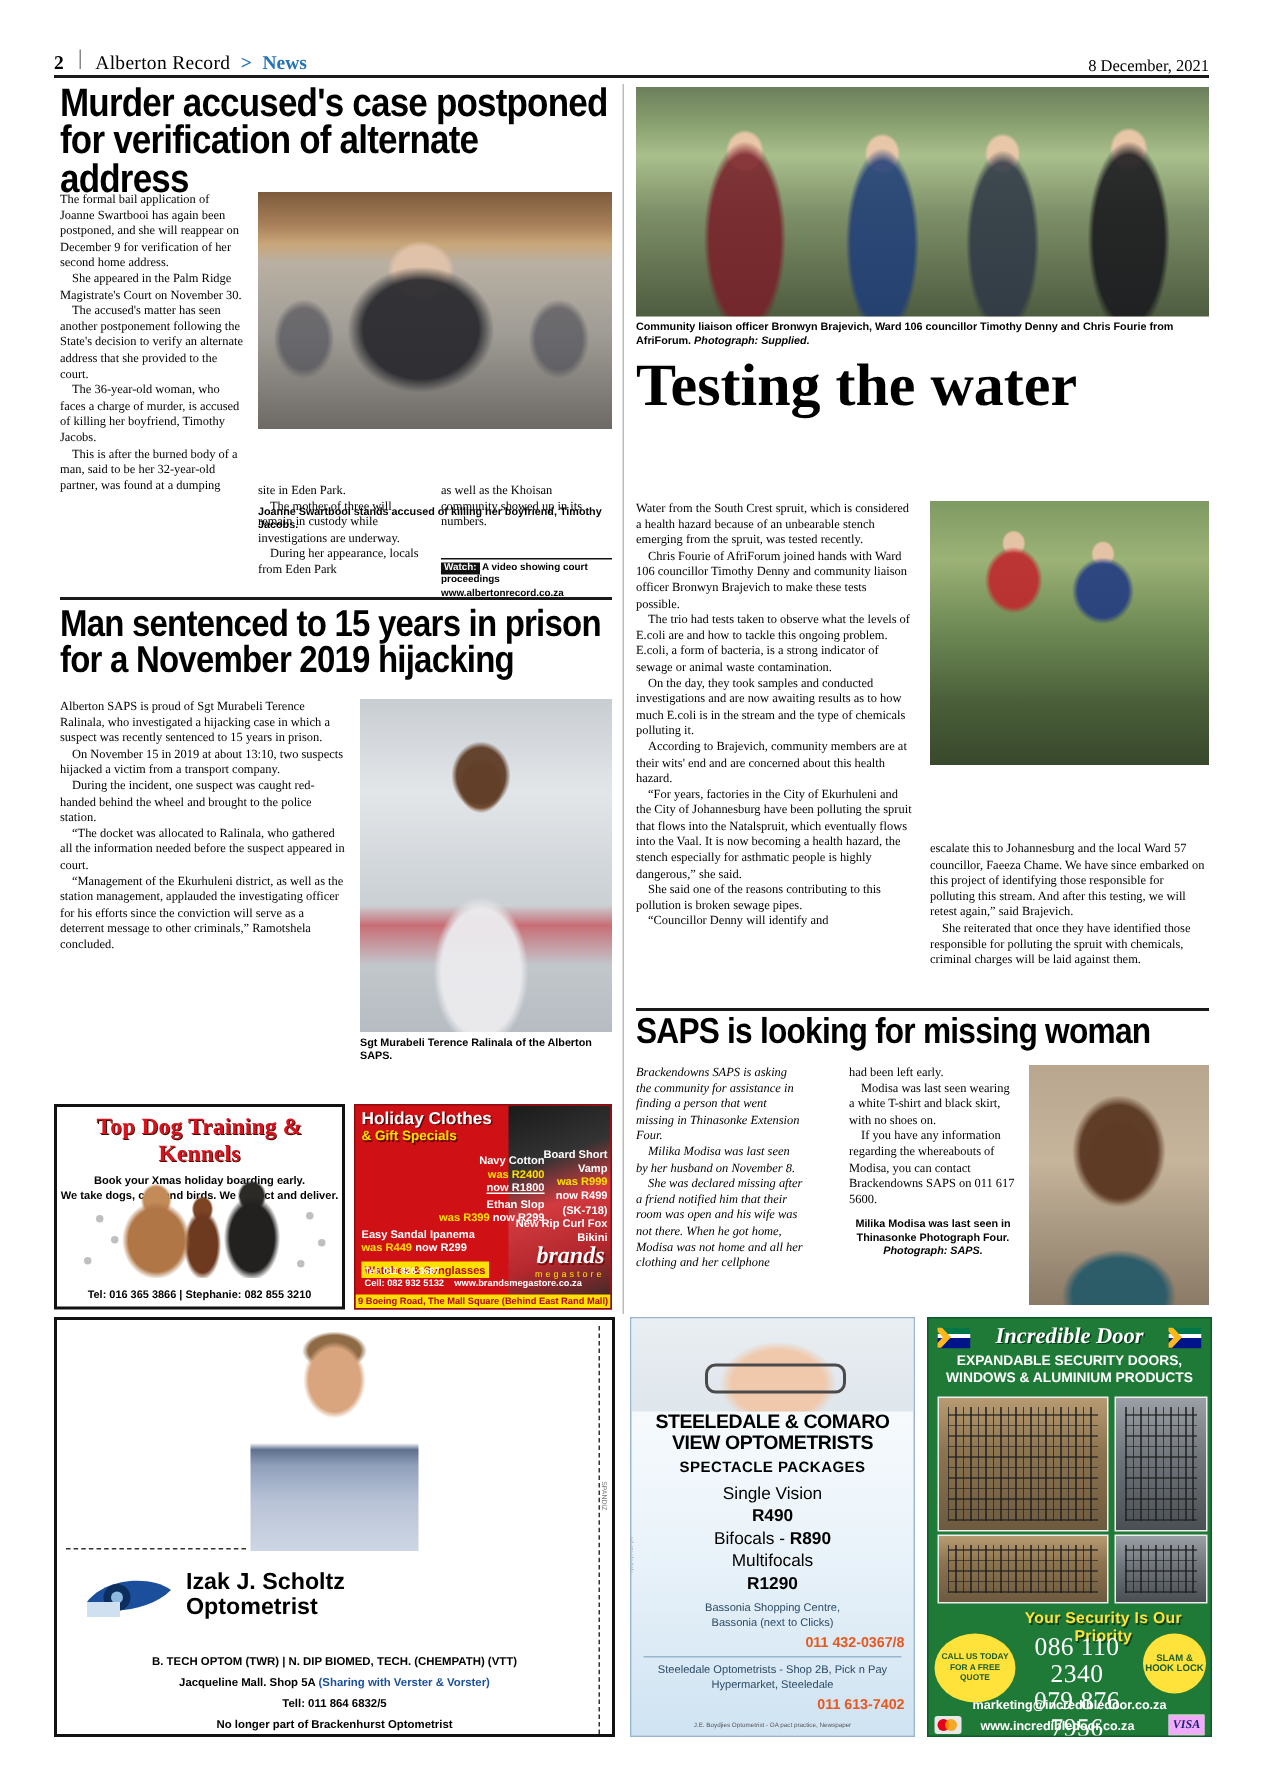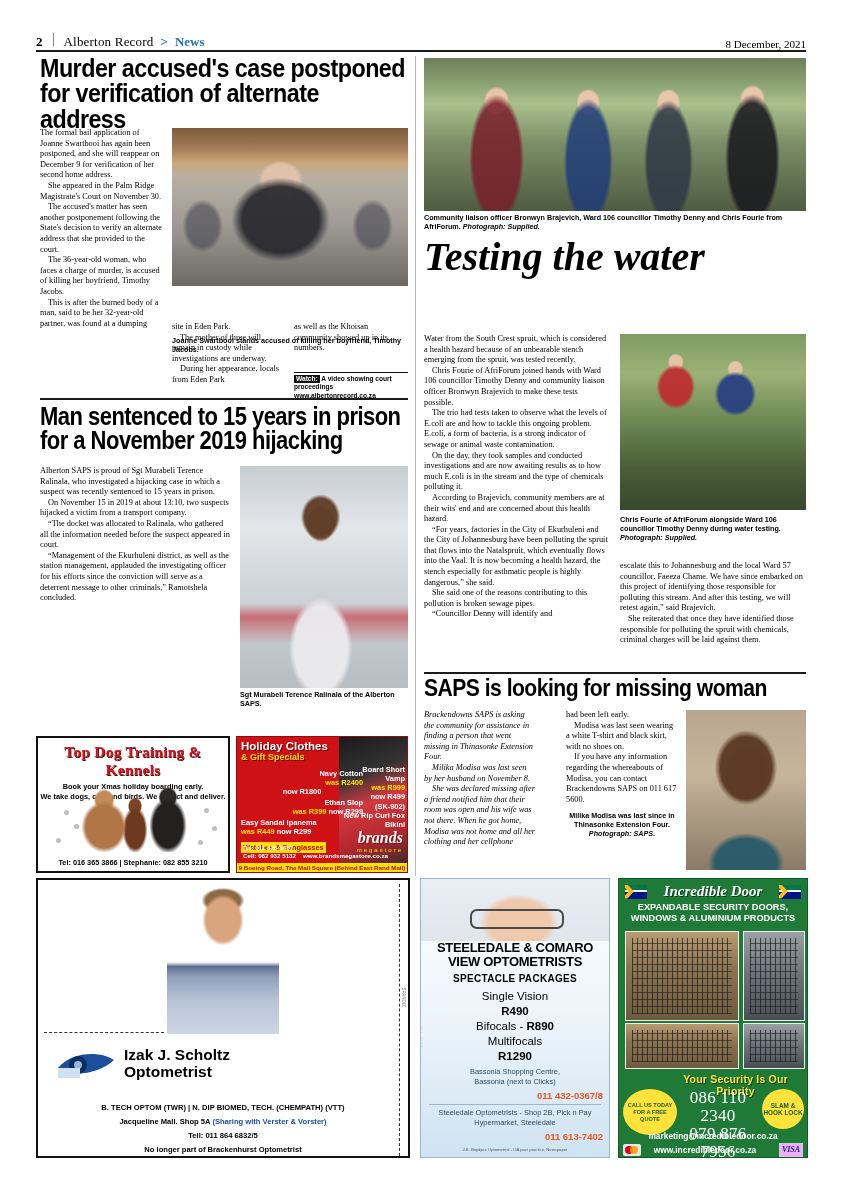--- a/index.html
+++ b/index.html
@@ -15,21 +15,21 @@
   .mh-section{font-size:13px;font-weight:bold;color:#2573b5;}
   .mh-date{font-size:11px;}
   .mh-line{position:absolute;left:36px;top:50px;width:770px;height:2px;background:#1a1a1a;}
 
   
   .vrule{position:absolute;width:1px;background:#bbb;}
 
   
   .hd-condensed{font-family:"Liberation Sans Narrow","Liberation Sans",sans-serif;font-weight:bold;
     letter-spacing:-0.6px;line-height:0.96;transform:scaleX(0.88);transform-origin:left top;}
-  .hd-serif{font-family:"Liberation Serif",serif;font-weight:bold;line-height:0.94;font-style:italic;}
+  .hd-serif{font-family:"Liberation Serif",serif;font-weight:bold;line-height:0.94;}
   .body-col{font-family:"Liberation Serif",serif;font-size:8.3px;line-height:10.6px;text-align:left;}
   .body-col p{margin:0;text-indent:8px;}
   .body-col p.first{text-indent:0;}
   .cap{font-family:"Liberation Sans",sans-serif;font-size:7.2px;line-height:8.8px;font-weight:600;}
   .cap i{font-style:italic;font-weight:600;}
 
   
   .photo{position:absolute;overflow:hidden;background:#cfcfcf;}
 
   
@@ -234,20 +234,21 @@
   <div style="position:absolute;left:40px;top:404px;width:368px;">
     <div class="hd-condensed" style="font-size:25px;width:420px;">
       <div>Man sentenced to 15 years in prison</div>
       <div>for a November 2019 hijacking</div>
     </div>
   </div>
 
   <div class="body-col" style="position:absolute;left:40px;top:466px;width:190px;">
     <p class="first">Alberton SAPS is proud of Sgt Murabeli Terence Ralinala, who investigated a hijacking case in which a suspect was recently sentenced to 15 years in prison.</p>
     <p>On November 15 in 2019 at about 13:10, two suspects hijacked a victim from a transport company.</p>
+    <p>During the incident, one suspect was caught red-handed behind the wheel and brought to the police station.</p>
     <p>“The docket was allocated to Ralinala, who gathered all the information needed before the suspect appeared in court.</p>
     <p>“Management of the Ekurhuleni district, as well as the station management, applauded the investigating officer for his efforts since the conviction will serve as a deterrent message to other criminals,” Ramotshela concluded.</p>
   </div>
 
   <div class="photo sgt-photo" style="left:240px;top:466px;width:168px;height:222px;">
     <div class="man"></div>
   </div>
   <div class="cap" style="position:absolute;left:240px;top:691px;width:168px;">Sgt Murabeli Terence Ralinala of the Alberton SAPS.</div>
 
   <div class="photo grp-photo" style="left:424px;top:58px;width:382px;height:153px;">
@@ -268,23 +269,20 @@
     <p>On the day, they took samples and conducted investigations and are now awaiting results as to how much E.coli is in the stream and the type of chemicals polluting it.</p>
     <p>According to Brajevich, community members are at their wits' end and are concerned about this health hazard.</p>
     <p>“For years, factories in the City of Ekurhuleni and the City of Johannesburg have been polluting the spruit that flows into the Natalspruit, which eventually flows into the Vaal. It is now becoming a health hazard, the stench especially for asthmatic people is highly dangerous,” she said.</p>
     <p>She said one of the reasons contributing to this pollution is broken sewage pipes.</p>
     <p>“Councillor Denny will identify and</p>
   </div>
 
   <div class="photo stream-photo" style="left:620px;top:334px;width:186px;height:176px;">
     <div class="men"></div>
   </div>
-  <div class="cap" style="position:absolute;left:620px;top:516px;width:186px;">
-    <span>Chris Fourie of AfriForum alongside Ward 106 councillor Timothy Denny during water testing. </span><i>Photograph: Supplied.</i>
-  </div>
 
   <div class="body-col" style="position:absolute;left:620px;top:561px;width:186px;">
     <p class="first">escalate this to Johannesburg and the local Ward 57 councillor, Faeeza Chame. We have since embarked on this project of identifying those responsible for polluting this stream. And after this testing, we will retest again,” said Brajevich.</p>
     <p>She reiterated that once they have identified those responsible for polluting the spruit with chemicals, criminal charges will be laid against them.</p>
   </div>
 
   <div style="position:absolute;left:424px;top:672px;width:382px;height:2px;background:#1a1a1a;"></div>
 
   <div class="hd-condensed" style="position:absolute;left:424px;top:676px;width:440px;font-size:24px;">SAPS is looking for missing woman</div>
 
@@ -292,21 +290,21 @@
     <p class="first">Brackendowns SAPS is asking the community for assistance in finding a person that went missing in Thinasonke Extension Four.</p>
     <p>Milika Modisa was last seen by her husband on November 8.</p>
     <p>She was declared missing after a friend notified him that their room was open and his wife was not there. When he got home, Modisa was not home and all her clothing and her cellphone</p>
   </div>
   <div class="body-col" style="position:absolute;left:566px;top:710px;width:112px;">
     <p class="first">had been left early.</p>
     <p>Modisa was last seen wearing a white T-shirt and black skirt, with no shoes on.</p>
     <p>If you have any information regarding the whereabouts of Modisa, you can contact Brackendowns SAPS on 011 617 5600.</p>
   </div>
   <div class="cap" style="position:absolute;left:566px;top:812px;width:112px;text-align:center;">
-    <span>Milika Modisa was last since in Thinasonke Extension Four. </span><i>Photograph: SAPS.</i>
+    <span>Milika Modisa was last seen in Thinasonke Photograph Four. </span><i>Photograph: SAPS.</i>
   </div>
   <div class="photo woman-photo" style="left:686px;top:710px;width:120px;height:160px;">
     <div class="w"></div>
   </div>
 
   <div class="ad ad-topdog" style="left:36px;top:736px;width:194px;height:137px;">
     <div class="td-title">Top Dog Training &amp; Kennels</div>
     <div class="td-sub">Book your Xmas holiday boarding early.</div>
     <div class="td-sub" style="margin-top:0;">We take dogs, cats and birds. We collect and deliver.</div>
     <div class="td-dogs"></div>
@@ -323,39 +321,39 @@
     <div class="br-right-panel"></div>
 
     <div style="position:absolute;left:4px;top:3px;width:124px;">
       <div class="br-t1">Holiday Clothes</div>
       <div class="br-t2">&amp; Gift Specials</div>
     </div>
 
     <div style="position:absolute;left:4px;top:32px;width:122px;">
       <div class="br-line" style="text-align:right;">Navy Cotton</div>
       <div class="br-line br-was" style="text-align:right;">was R2400</div>
-      <div class="br-line br-now" style="text-align:center;">now R1800</div>
+      <div class="br-line br-now" style="text-align:right;text-decoration:underline;">now R1800</div>
       <div class="br-line" style="text-align:right;margin-top:2px;">Ethan Slop</div>
       <div class="br-line br-was" style="text-align:right;">
         <span>was R399</span>
         <span class="br-now">now R299</span>
       </div>
       <div class="br-line" style="margin-top:2px;">Easy Sandal Ipanema</div>
       <div class="br-line br-was">
         <span>was R449</span>
         <span class="br-now">now R299</span>
       </div>
       <div style="background:#ffe000;color:#b00c10;font-family:'Liberation Sans',sans-serif;font-weight:bold;font-size:7.4px;margin-top:3px;padding:1px 2px;display:inline-block;">Watches &amp; Sunglasses</div>
     </div>
 
     <div style="position:absolute;right:2px;top:28px;width:62px;text-align:right;">
       <div class="br-line">Board Short Vamp</div>
       <div class="br-line br-was">was R999</div>
       <div class="br-line br-now">now R499</div>
-      <div class="br-line" style="margin-top:1px;">(SK-902)</div>
+      <div class="br-line" style="margin-top:1px;">(SK-718)</div>
       <div class="br-line">New Rip Curl Fox Bikini</div>
     </div>
 
     <div style="position:absolute;right:4px;top:92px;text-align:right;">
       <span class="br-logo">brands</span>
       <div style="font-family:'Liberation Sans',sans-serif;font-size:6px;color:#ffe000;letter-spacing:2px;">megastore</div>
     </div>
 
     <div style="position:absolute;left:0;right:0;bottom:12px;">
       <div class="br-foot" style="text-align:left;padding-left:6px;">Tel: 011 826-3687</div>

